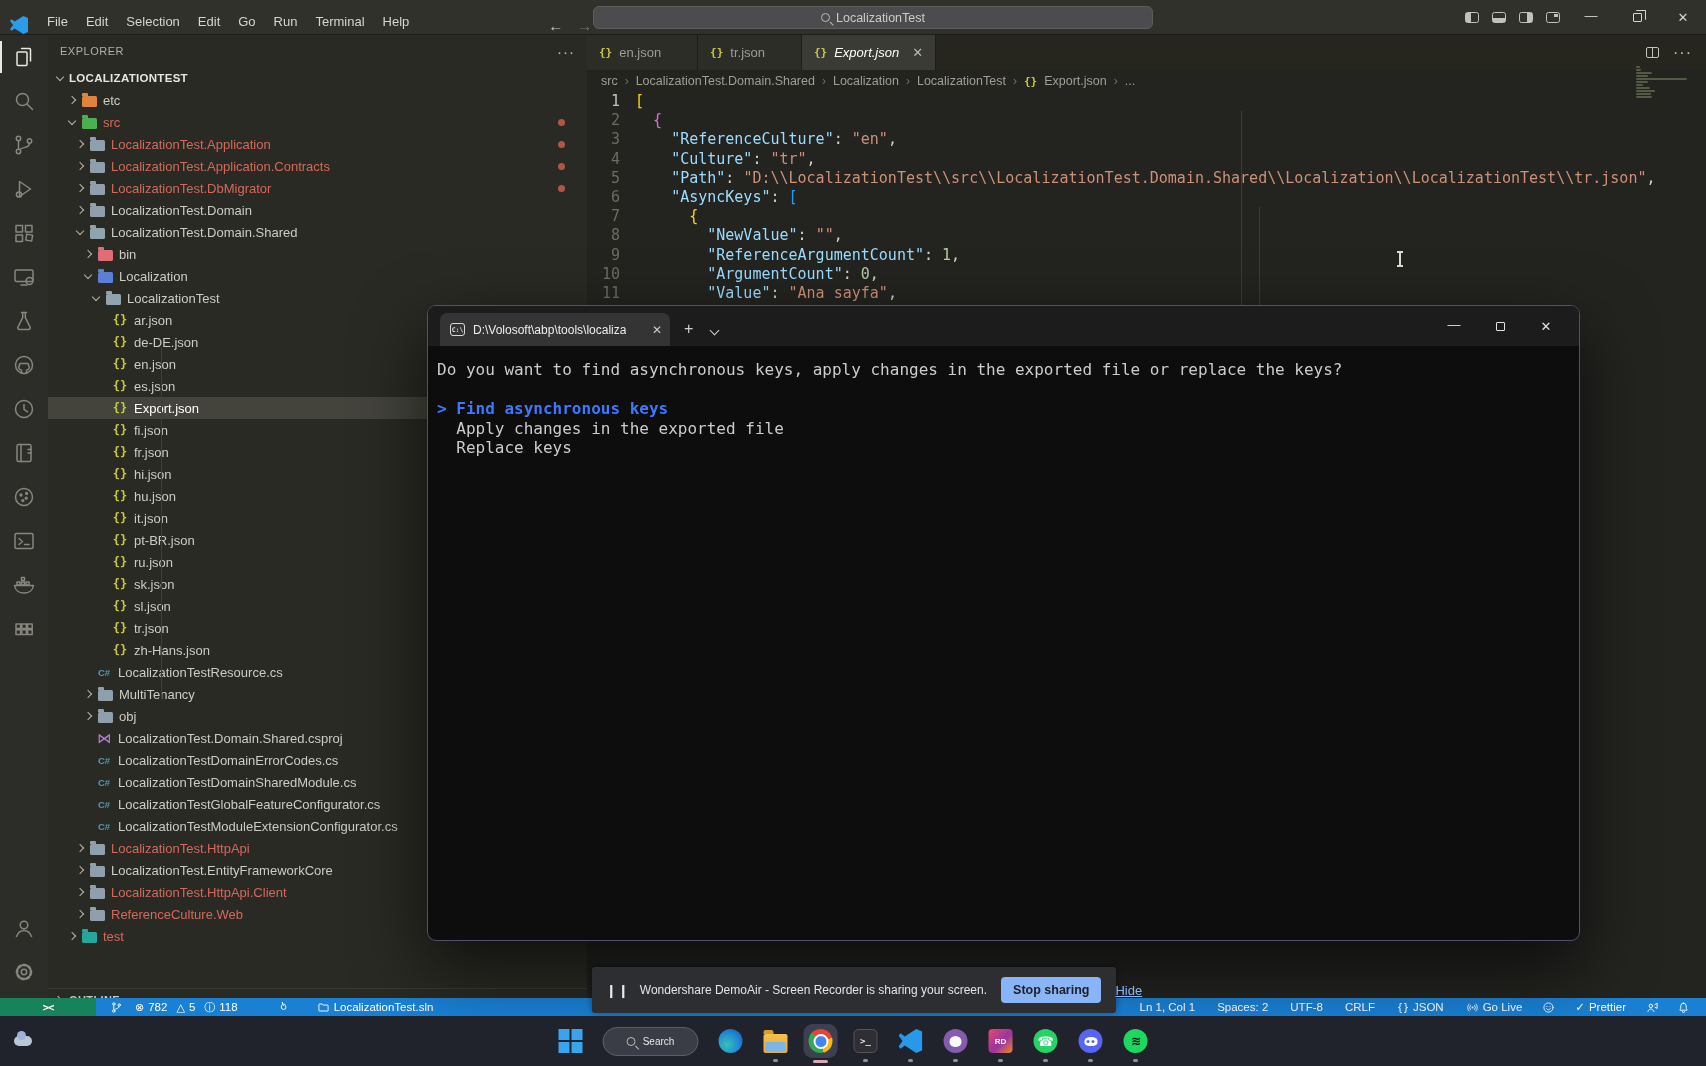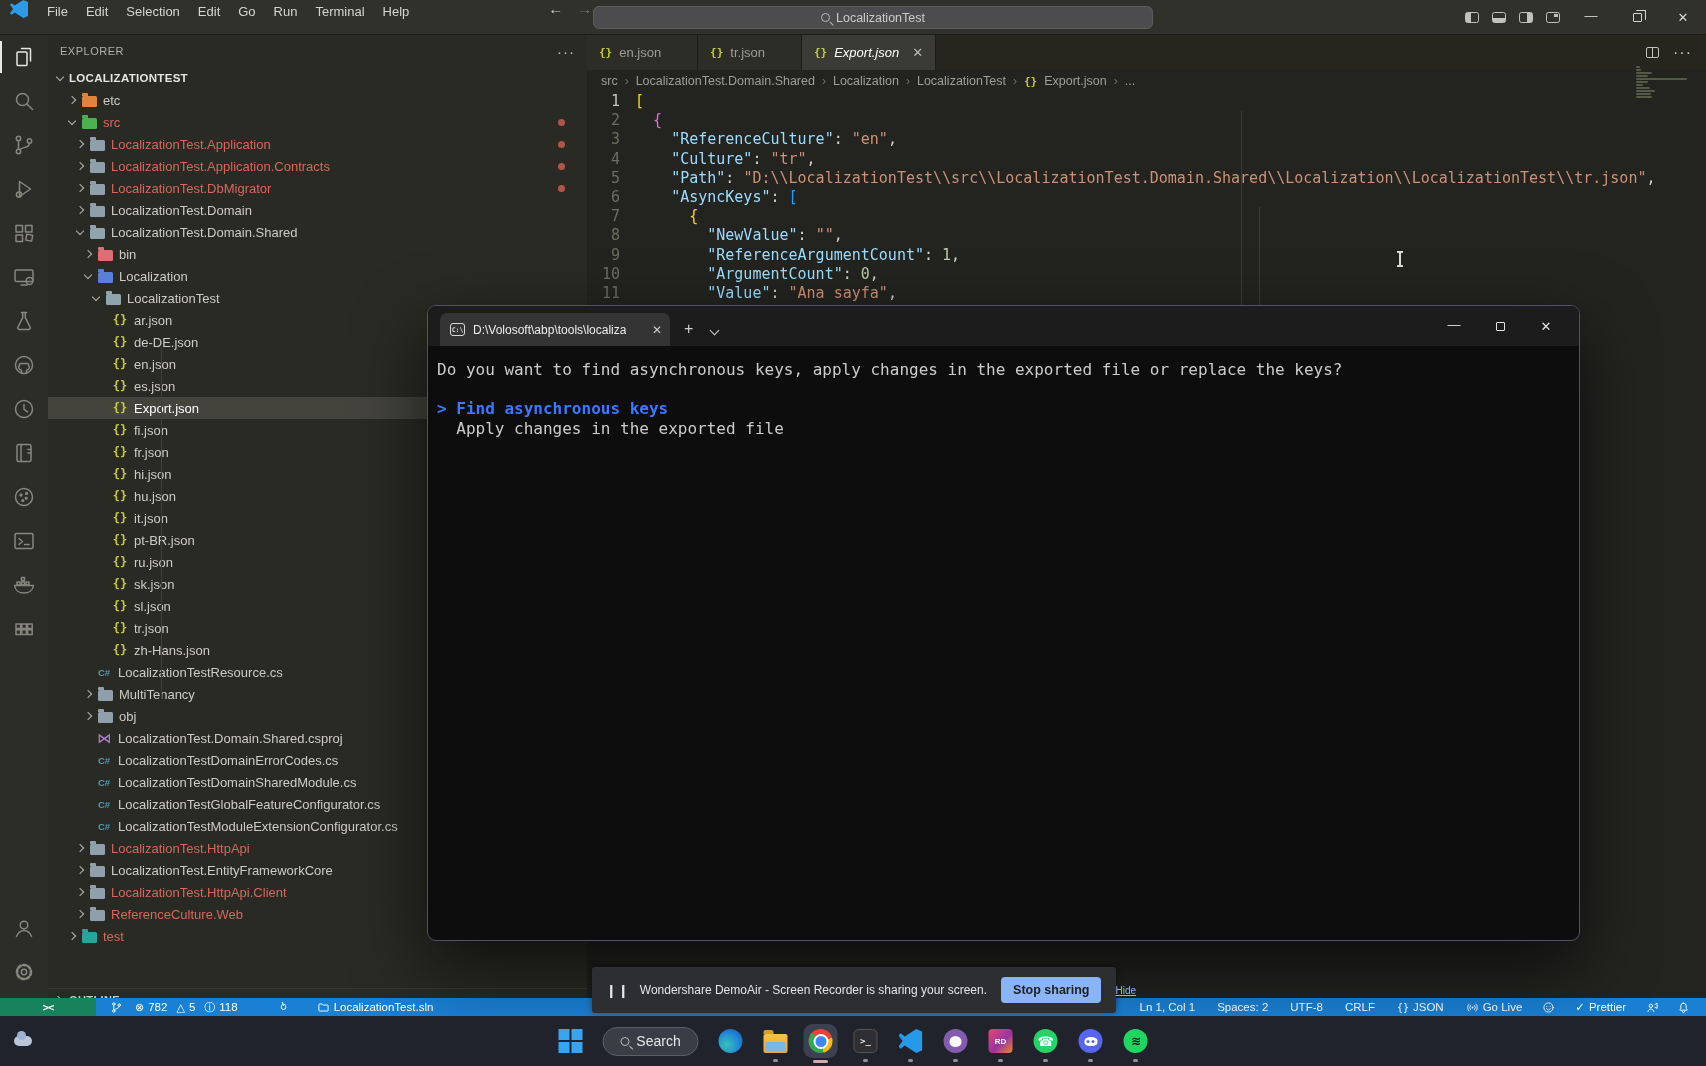--- a/index.html
+++ b/index.html
@@ -1,21 +1,21 @@
 <!DOCTYPE html>
 <html><head>
 <meta charset="utf-8">
 <style>
   * { margin:0; padding:0; box-sizing:border-box; }
   html,body { width:1706px; height:1066px; overflow:hidden; background:#111; }
   body { font-family:"Liberation Sans","DejaVu Sans",sans-serif; -webkit-font-smoothing:antialiased; }
   .screen { position:absolute; inset:0; width:1706px; height:1066px; background:#232320; }
 
   
-  .titlebar { position:absolute; left:0; top:0; width:1706px; height:35px; background:#31312c; display:flex; align-items:flex-start; border-bottom:1px solid #1c1c19; z-index:5; }
+  .titlebar { position:absolute; left:0; top:0; width:1706px; height:35px; background:#31312c; display:flex; align-items:flex-end; border-bottom:1px solid #1c1c19; z-index:5; }
   .vsc-logo { width:18px; height:18px; margin:0 10px 0 10px; background:#2d9ce8; clip-path:polygon(74% 0,100% 11%,100% 89%,74% 100%,26% 69%,9% 82%,0 73%,17% 50%,0 27%,9% 18%,26% 31%); }
   .menu-item { color:#d5d5cf; font-size:13px; padding:0 9px; height:24px; line-height:24px; border-radius:4px; cursor:default; }
   .nav-arrows { display:flex; gap:14px; margin-left:130px; color:#cfcfc9; font-size:15px; }
   .nav-arrows .dim { color:#76766f; }
   .search-pill { position:absolute; left:593px; top:6px; width:560px; height:23px; background:#4c4c4f; border:1px solid #5d5d60; border-radius:6px; display:flex; align-items:center; justify-content:center; gap:6px; color:#ccccc6; font-size:12.5px; }
   .mag { width:9px; height:9px; border:1.4px solid #b9b9b3; border-radius:50%; position:relative; display:inline-block; }
   .mag::after { content:""; position:absolute; width:5px; height:1.4px; background:#b9b9b3; transform:rotate(45deg); left:7px; top:9px; }
   .lay-icons { position:absolute; right:146px; top:0; height:35px; display:flex; align-items:center; gap:13px; }
   .lay { width:14px; height:11px; border:1.2px solid #c2c2bc; border-radius:2.5px; position:relative; }
   .lay.l::before { content:""; position:absolute; left:0; top:0; bottom:0; width:5px; background:#c2c2bc; }
@@ -99,40 +99,40 @@
   .twc .sq { width:9px; height:9px; border:1.1px solid #e2e2e2; border-radius:1px; }
   .term-body { padding:14px 0 0 9px; font-family:"DejaVu Sans Mono",monospace; font-size:16px; line-height:19.5px; color:#cccccc; }
   .tline { white-space:pre; min-height:19.5px; }
   .tline.blue { color:#3b78ff;font-weight:bold; }
 
   
   .sharebar { position:absolute; left:592px; top:967px; width:524px; height:46px; background:#2d2e31; border-radius:3px; display:flex; align-items:center; padding:0 12px 0 14px; z-index:20; box-shadow:0 -1px 6px rgba(0,0,0,.4); }
   .pause-ic { color:#e8eaed; font-size:13px; font-weight:bold; letter-spacing:1px; margin-right:10px; }
   .share-text { color:#e2e3e6; font-size:12px; white-space:nowrap; }
   .stop-btn { margin-left:14px; background:#8ab4f8; color:#202124; font-size:12.5px; font-weight:bold; border:none; border-radius:4px; padding:6px 12px; white-space:nowrap; }
-  .hide-link { margin-left:14px; color:#8ab4f8; font-size:10px; text-decoration:underline; white-space:nowrap; }
+  .hide-link { margin-left:14px; color:#8ab4f8; font-size:13px; text-decoration:underline; white-space:nowrap; }
 
   
   .statusbar { position:absolute; left:0; top:998px; width:1706px; height:18px; background:#1a80d4; display:flex; align-items:center; color:#fff; font-size:11.5px; z-index:6; }
   .sb-remote { height:18px; background:#17825c; display:flex; align-items:center; justify-content:center; width:96px; font-family:"DejaVu Sans Mono",monospace; font-size:10.5px; font-weight:bold; letter-spacing:-1px; }
   .sbi { display:flex; align-items:center; gap:4px; padding:0 6px; height:18px; white-space:nowrap; }
   .sbi svg { width:13px; height:13px; fill:none; stroke:#fff; stroke-width:1.7; stroke-linecap:round; stroke-linejoin:round; }
   .sb-right { margin-left:auto; display:flex; align-items:center; padding-right:10px; }
   .sb-glyph { font-size:11px; }
 
   
   .taskbar { position:absolute; left:0; top:1016px; width:1706px; height:50px; background:#21232c; z-index:30; }
   .tb-center { position:absolute; left:50%; top:0; transform:translateX(-50%); height:50px; display:flex; align-items:center; gap:19px; }
   .tb-item { width:26px; height:26px; display:flex; align-items:center; justify-content:center; position:relative; }
   .tb-item .rundot { position:absolute; bottom:-8px; left:50%; transform:translateX(-50%); width:5px; height:3px; border-radius:2px; background:#8d939e; }
   .tb-item.active { background:#3c4050; border-radius:5px; box-shadow:0 0 0 4px #3c4050; }
   .tb-item.active .rundot { width:15px; background:#d6a9b2; bottom:-9px; }
   .tb-start { display:grid; grid-template-columns:11px 11px; grid-gap:2px; }
   .tb-start span { width:11px; height:11px; background:#3aa3ee; }
-  .tb-search { width:96px; height:29px; border-radius:15px; background:#3b3d46; border:1px solid #5c5e66; display:flex; align-items:center; justify-content:center; gap:7px; color:#e6e6e6; font-size:14px; }
+  .tb-search { width:96px; height:29px; border-radius:15px; background:#3b3d46; border:1px solid #5c5e66; display:flex; align-items:center; justify-content:center; gap:7px; color:#e6e6e6; font-size:10px; }
   .circ { width:24px; height:24px; border-radius:50%; display:flex; align-items:center; justify-content:center; }
   .tb-edge { background:radial-gradient(circle at 35% 65%, #35c3b5, #2186d8 55%, #174f9e); }
   .tb-folder { width:24px; height:19px; position:relative; background:linear-gradient(#f5c14e,#e8a93c); border-radius:2px; margin-top:4px; }
   .tb-folder::before { content:""; position:absolute; top:-4px; left:0; width:10px; height:4px; background:#d99c30; border-radius:2px 2px 0 0; }
   .tb-folder::after { content:""; position:absolute; left:2px; top:8px; right:2px; bottom:2px; background:#7db5e8; border-radius:1px; }
   .tb-chrome { background:conic-gradient(from -45deg, #ea4335 0 120deg, #fbbc05 0 210deg, #34a853 0 360deg); position:relative; }
   .tb-chrome::before { content:""; position:absolute; width:11px; height:11px; background:#4285f4; border:2.5px solid #fff; border-radius:50%; }
   .tb-term { width:24px; height:24px; background:#2f2f33; border:1px solid #555; border-radius:5px; color:#e8e8e8; font-family:"DejaVu Sans Mono",monospace; font-size:9px; font-weight:bold; display:flex; align-items:center; justify-content:center; }
   .tb-vscode { width:24px; height:24px; background:#2799e8; clip-path:polygon(74% 0,100% 11%,100% 89%,74% 100%,26% 69%,9% 82%,0 73%,17% 50%,0 27%,9% 18%,26% 31%); }
   .tb-github { background:#855cad; } .tb-github span { width:12px; height:11px; background:#f6f8fa; border-radius:50% 50% 45% 45%; }
@@ -667,20 +667,21 @@
             <span class="sq"></span>
           </div>
         <div class="twc">✕</div>
       </div>
     </div>
     <div class="term-body" id="termbody">
         <div class="tline ">Do you want to find asynchronous keys, apply changes in the exported file or replace the keys?</div>
         <div class="tline "> </div>
         <div class="tline blue">&gt; Find asynchronous keys</div>
         <div class="tline ">  Apply changes in the exported file</div>
+        <div class="tline ">  Replace keys</div>
       </div>
   </div>
 
   <div class="sharebar">
     <span class="pause-ic">❙❙</span>
     <span class="share-text">Wondershare DemoAir - Screen Recorder is sharing your screen.</span>
     <button class="stop-btn">Stop sharing</button>
     <span class="hide-link">Hide</span>
   </div>
 

